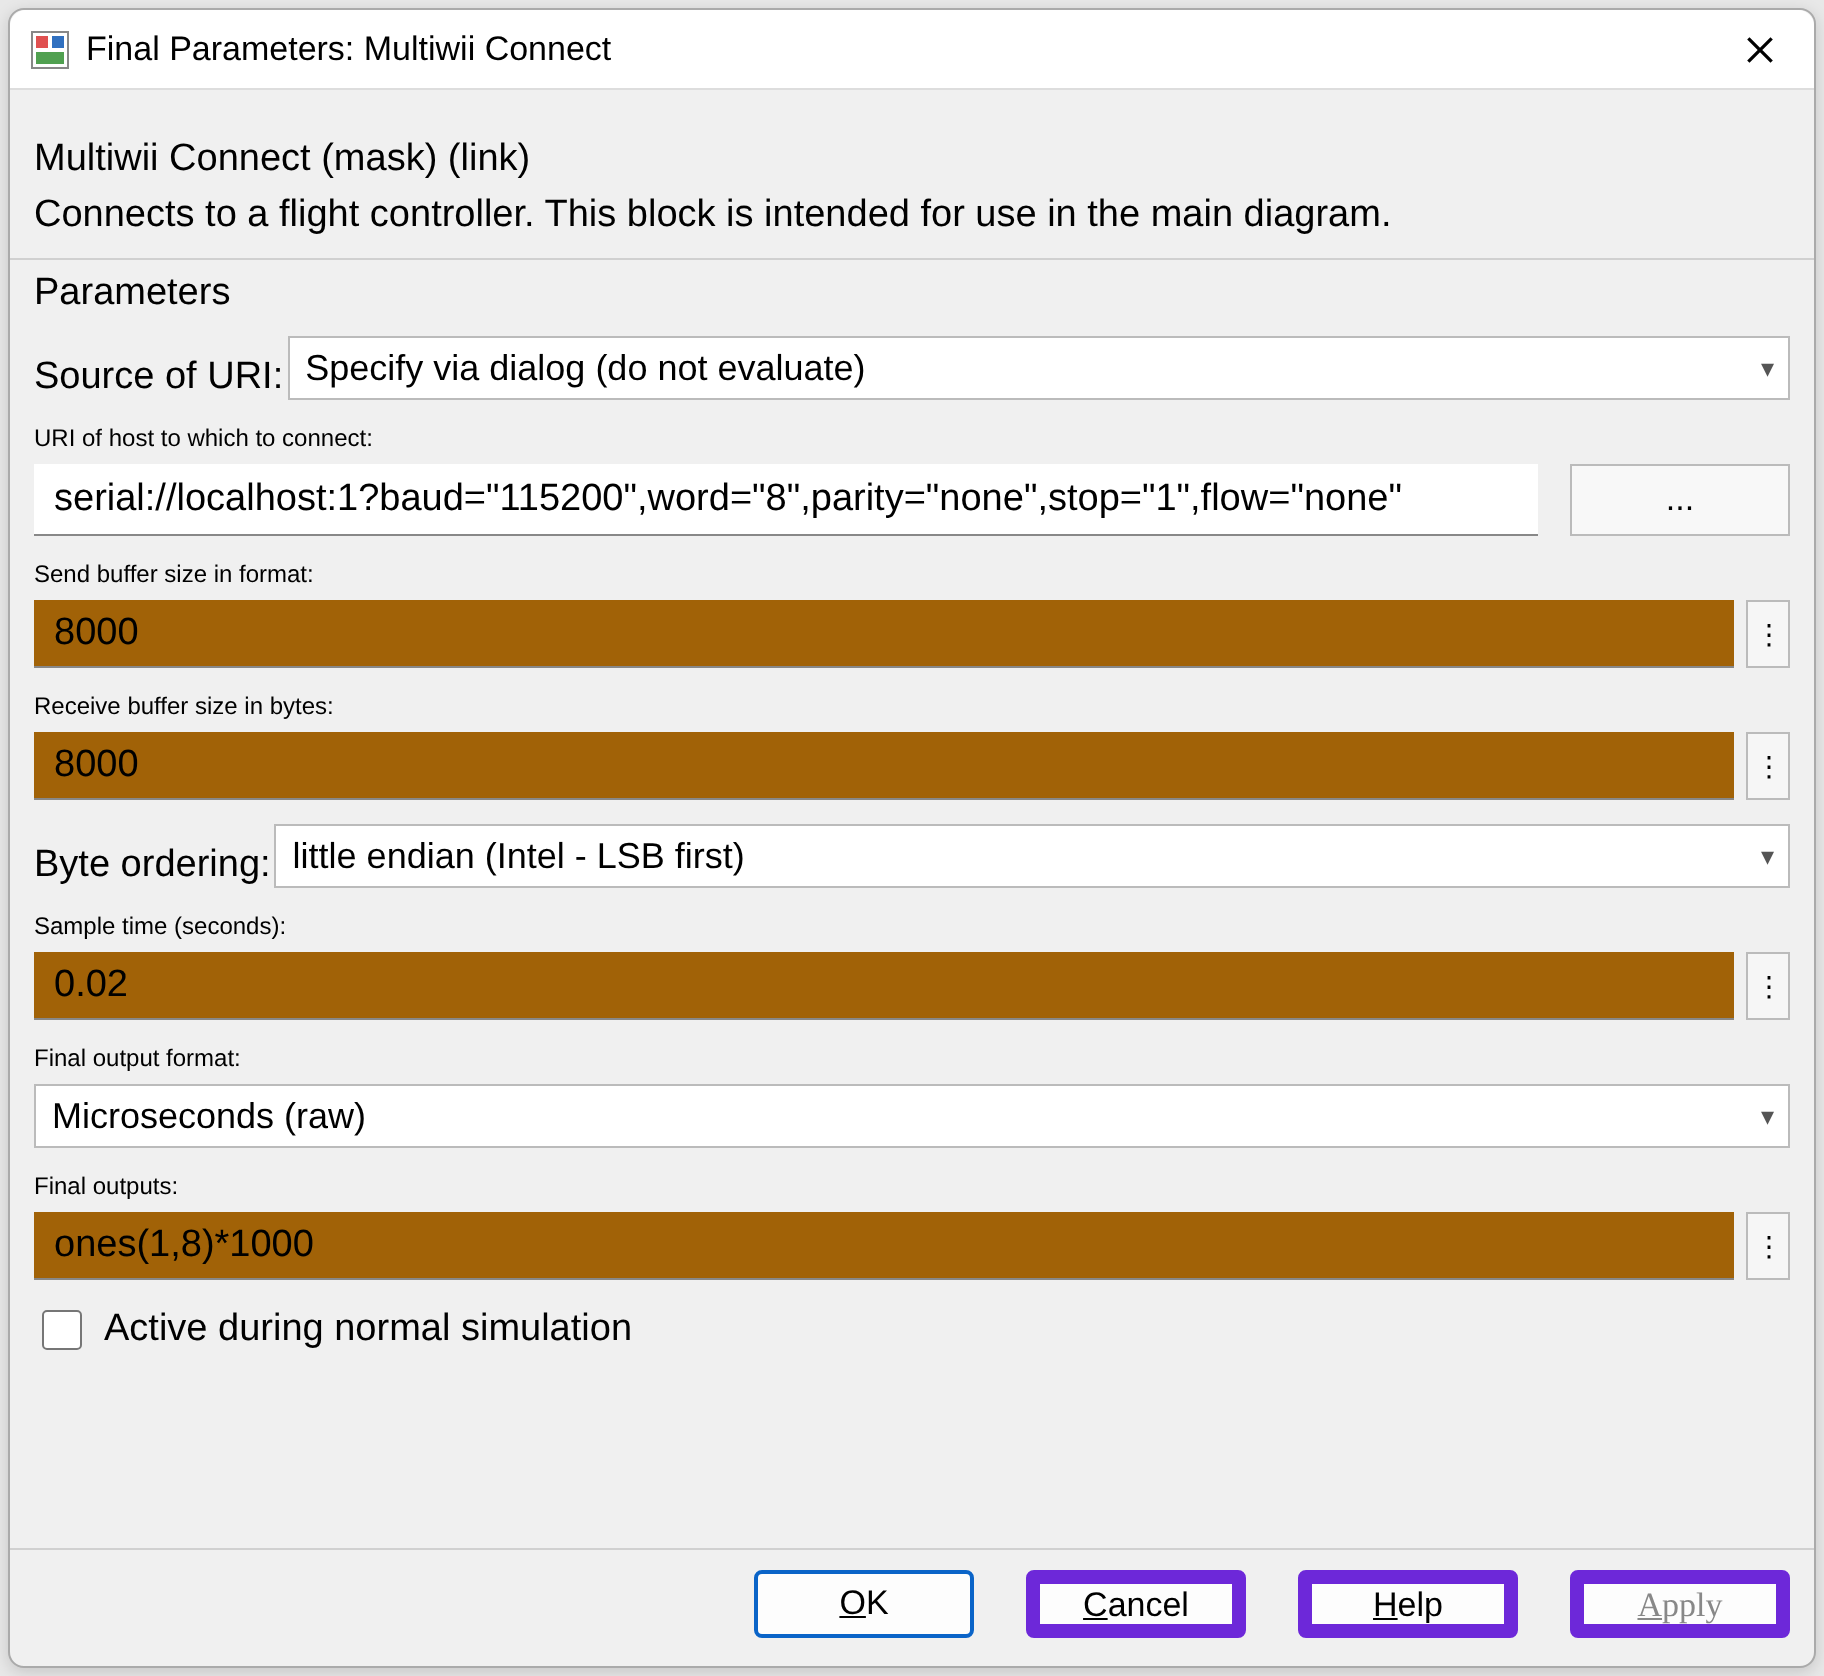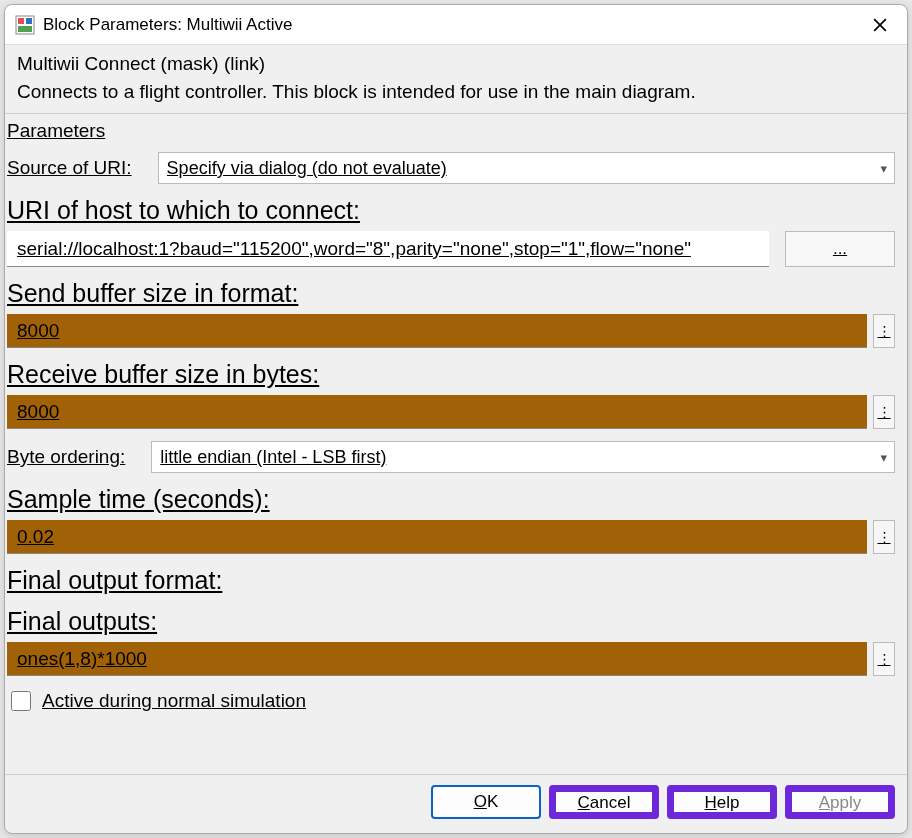--- a/index.html
+++ b/index.html
@@ -41,55 +41,54 @@
     flex: 1;
     font-size: 17px;
   }
   .close-btn {
     width: 46px; height: 34px;
     display: flex; align-items: center; justify-content: center;
     border-radius: 4px;
     cursor: pointer;
   }
   .header-section {
-    padding: 8px 12px 10px 12px;
+    padding: 24px 12px 10px 12px;
     border-bottom: 1px solid #d0d0d0;
   }
   .mask-title {
     font-size: 19px;
     margin-bottom: 6px;
   }
   .mask-desc {
     font-size: 19px;
   }
   .params-section {
-    padding: 6px 12px 10px 2px;
+    padding: 6px 12px 10px 12px;
     flex: 1;
     overflow: auto;
-    text-decoration: underline;
   }
   .params-heading {
     font-size: 19px;
     margin-bottom: 10px;
   }
   .row {
     margin-bottom: 12px;
   }
   .row-inline {
     display: flex;
-    align-items: center;
-    gap: 26px;
+    align-items: flex-end;
+    gap: 2px;
     margin-bottom: 12px;
   }
   .row-inline label {
     white-space: nowrap;
     font-size: 19px;
   }
   .label-above {
-    font-size: 25px;
+    font-size: 12px;
     margin-bottom: 6px;
     display: block;
   }
   select.full, .select-like {
     flex: 1;
     height: 32px;
     font-size: 18px;
     padding: 2px 24px 2px 8px;
     background: #fff;
     border: 1px solid #bbb;
@@ -173,55 +172,56 @@
     width: 20px; height: 20px;
   }
   .checkbox-row label {
     font-size: 19px;
   }
   .footer {
     border-top: 1px solid #d0d0d0;
     padding: 10px 12px 14px 12px;
     display: flex;
     justify-content: flex-end;
-    gap: 8px;
+    gap: 26px;
   }
   .footer button {
     width: 110px;
     height: 34px;
     font-size: 17px;
     background: #fdfdfd;
     border: 7px solid #6d28d9;
     border-radius: 4px;
     cursor: pointer;
   }
   .footer button.primary {
     border: 2px solid #0a64c8;
   }
   .footer button:disabled {
     color: #888;
     cursor: default;
+    font-family: Liberation Serif, serif;
   }
   .footer .mnemonic { text-decoration: underline; }
 </style>
 </head>
 <body>
 
 <div class="window">
 
   <div class="titlebar">
     <span class="app-icon">
       <svg viewBox="0 0 20 20" width="20" height="20">
         <rect x="1" y="1" width="18" height="18" fill="#fff" stroke="#888"></rect>
         <rect x="3" y="3" width="6" height="6" fill="#e05050"></rect>
         <rect x="11" y="3" width="6" height="6" fill="#3070c0"></rect>
         <rect x="3" y="11" width="14" height="6" fill="#50a050"></rect>
       </svg>
     </span>
-    <div class="title">Block Parameters: Multiwii Active</div>
+    <div class="title">Final Parameters: Multiwii Connect</div>
     <div class="close-btn">
       <svg viewBox="0 0 12 12" width="14" height="14">
         <line x1="1" y1="1" x2="11" y2="11" stroke="currentColor" stroke-width="1.4"></line>
         <line x1="11" y1="1" x2="1" y2="11" stroke="currentColor" stroke-width="1.4"></line>
       </svg>
     </div>
   </div>
 
   <div class="header-section">
     <div class="mask-title">Multiwii Connect (mask) (link)</div>
@@ -282,20 +282,25 @@
       <div class="input-row">
         <input type="text" class="field" value="0.02" style="">
         <div class="more-btn">
             <span>⋮</span>
           </div>
       </div>
     </div>
 
     <div class="row">
       <span class="label-above">Final output format:</span>
+      <div class="select-wrap full">
+        <select class="full">
+          <option>Microseconds (raw)</option>
+        </select>
+      </div>
     </div>
 
     <div class="row">
       <span class="label-above">Final outputs:</span>
       <div class="input-row">
         <input type="text" class="field" value="ones(1,8)*1000" style="">
         <div class="more-btn">
             <span>⋮</span>
           </div>
       </div>

